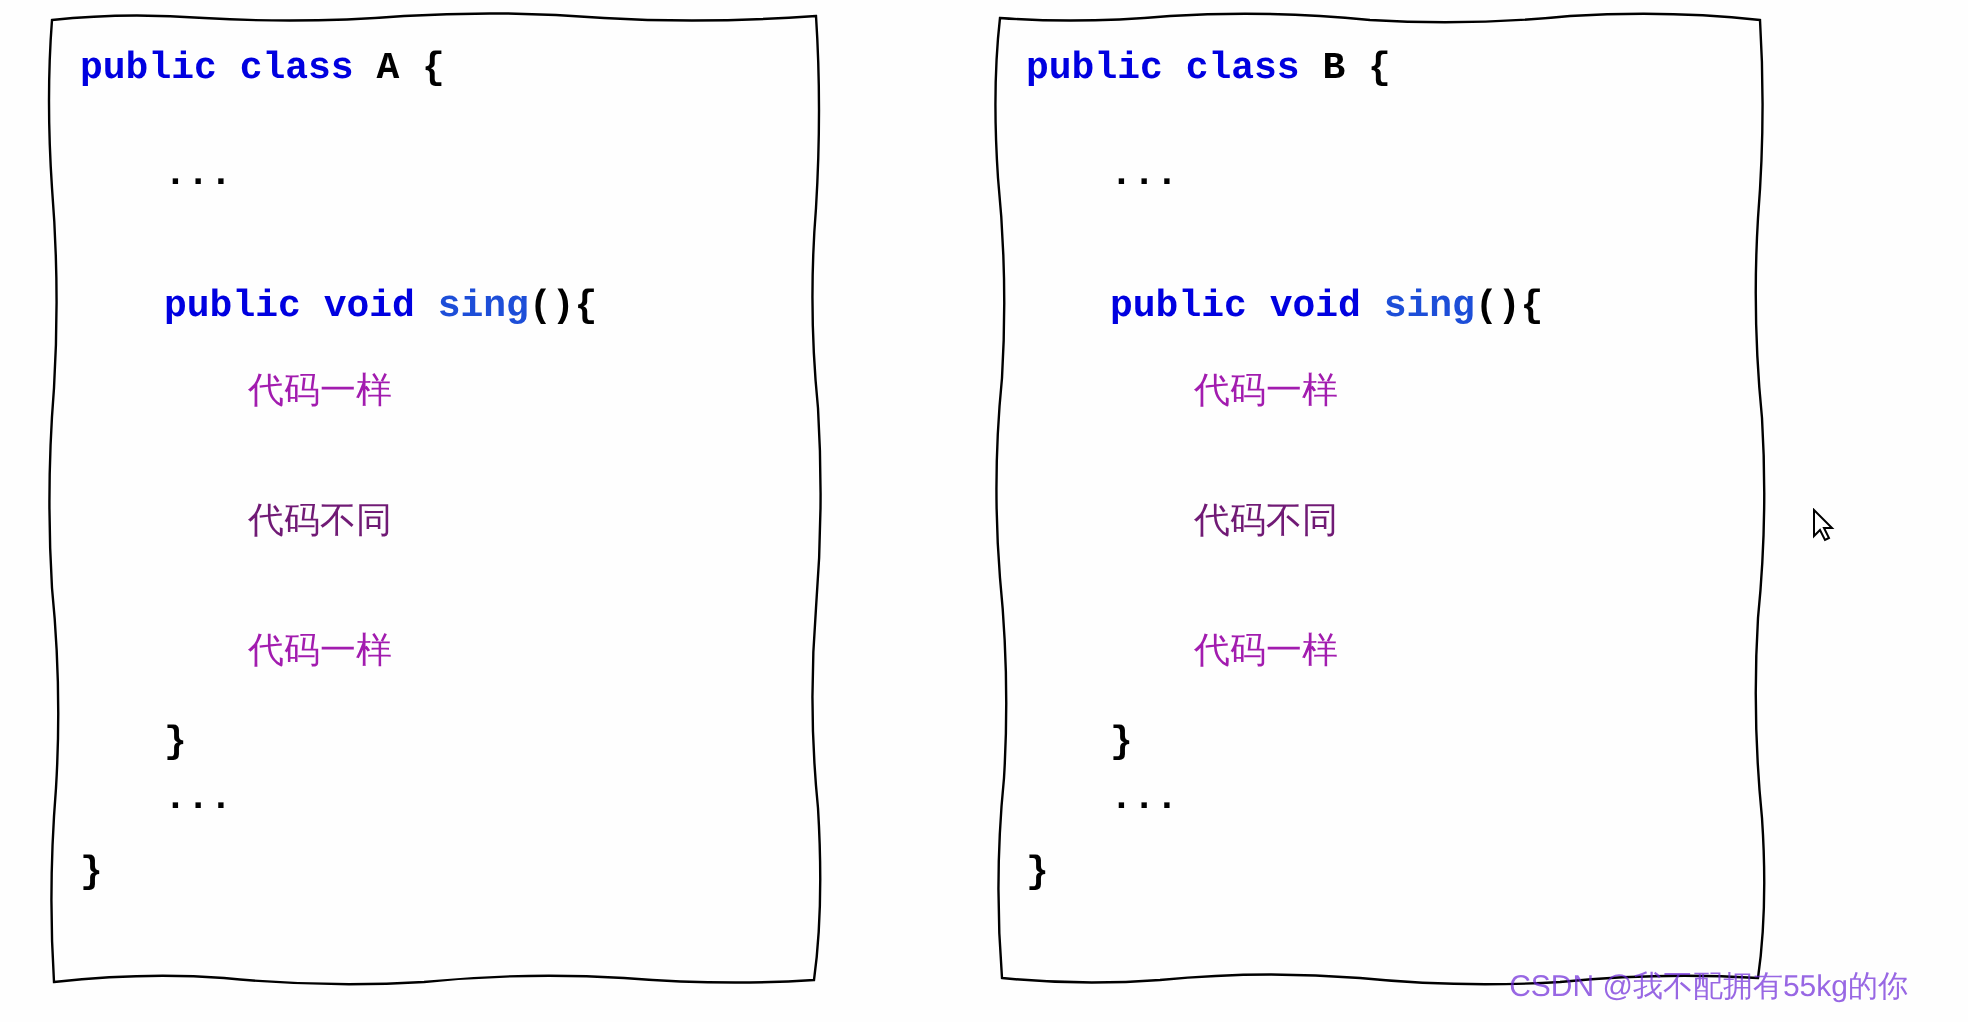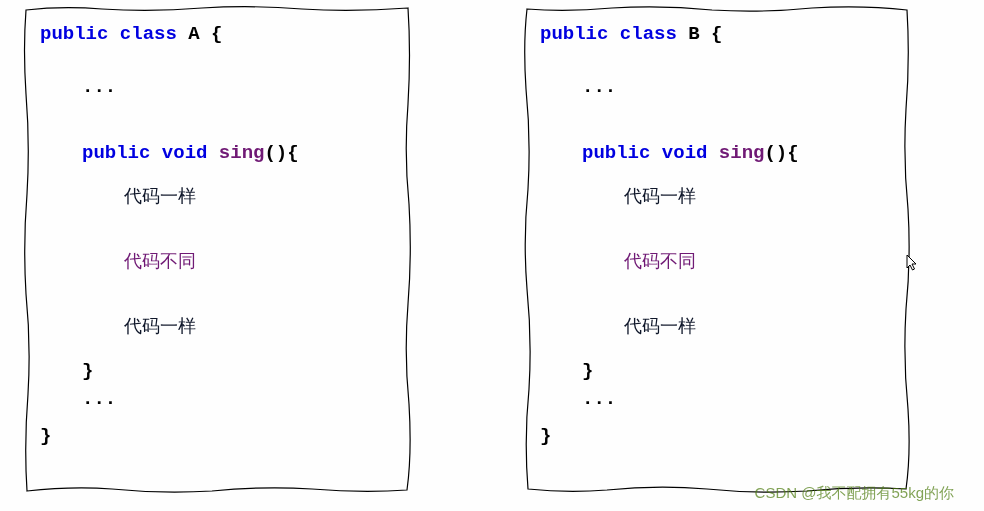--- a/index.html
+++ b/index.html
@@ -6,21 +6,21 @@
     body {
       width: 984px;
       height: 511px;
       background: #fefefe;
       font-family: Consolas, 'Courier New', monospace;
       font-size: 19px;
       position: relative;
     }
     .container {
       display: flex;
-      gap: 110px;
+      gap: 83px;
       padding: 4px 22px;
     }
     .code-box {
       width: 390px;
       height: 490px;
       position: relative;
       padding: 16px 18px;
     }
     .wavy-border {
       position: absolute;
@@ -29,33 +29,33 @@
       width: 100%;
       height: 100%;
       pointer-events: none;
     }
     .code-content {
       position: relative;
       line-height: 1.5;
     }
     .line { white-space: pre; }
     .kw { color: #0000e0; font-weight: bold; }
-    .mname { color: #701a75; font-weight: bold; }
+    .mname { color: #1d4ed8; font-weight: bold; }
     .plain { color: #000; font-weight: bold; }
     .indent1 { padding-left: 42px; }
     .indent2 { padding-left: 84px; }
-    .body-text { color: #0f172a; font-weight: normal; font-size: 18px; }
+    .body-text { color: #a21caf; font-weight: normal; font-size: 18px; }
     .body-text-diff { color: #701a75; font-weight: normal; font-size: 18px; }
     .gap-sm { height: 24px; }
     .gap-md { height: 38px; }
     .watermark {
       position: absolute;
       right: 30px;
       bottom: 8px;
-      color: #4d7c0f;
+      color: #6d28d9;
       font-size: 15px;
       font-family: Arial, sans-serif;
       opacity: 0.7;
     }
     .cursor-icon {
       position: absolute;
       font-size: 16px;
       color: #000;
     }
   </style>

